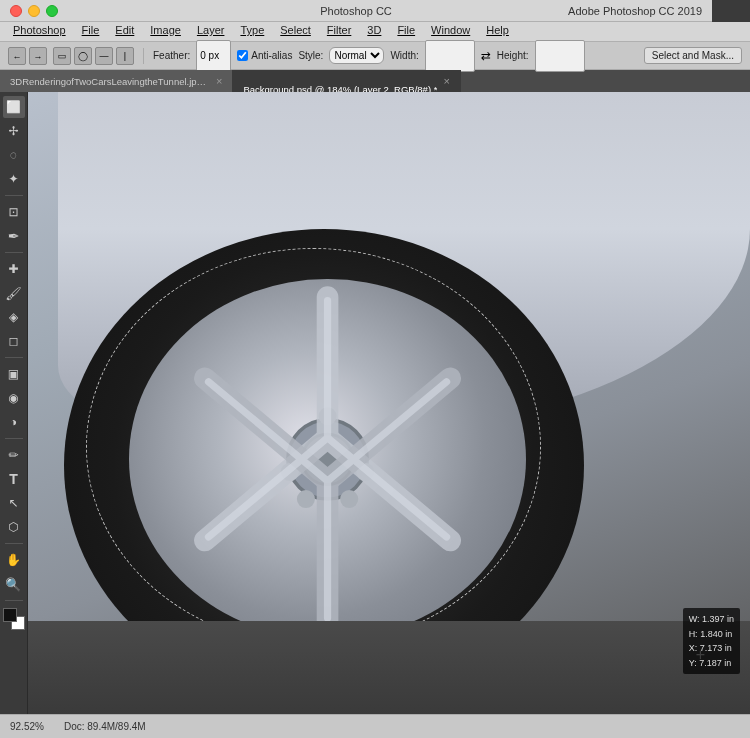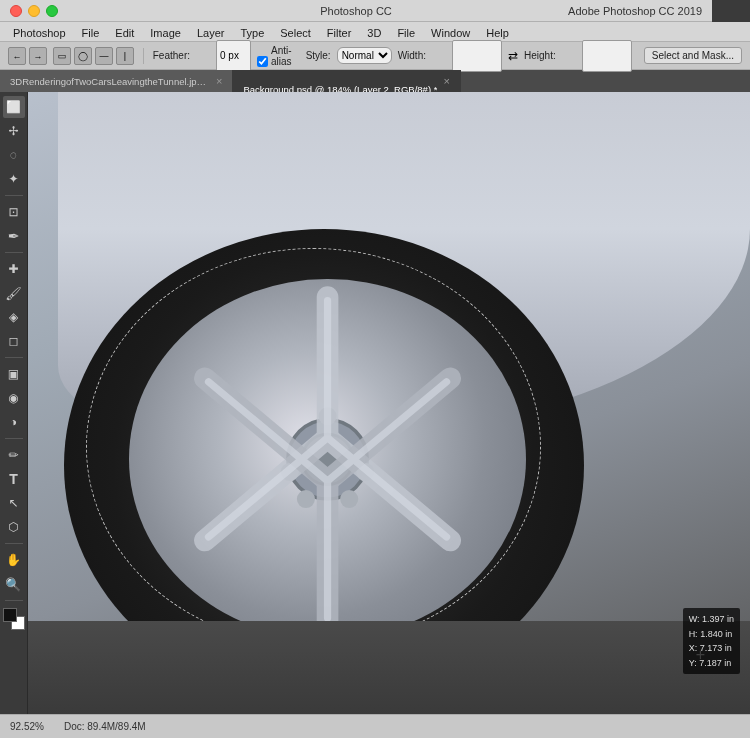--- a/index.html
+++ b/index.html
@@ -15,35 +15,35 @@
     .tl { width: 12px; height: 12px; border-radius: 50%; }
     .tl-red { background: #ff5f57; border: 1px solid #e0443e; }
     .tl-yellow { background: #ffbd2e; border: 1px solid #dfa123; }
     .tl-green { background: #28c840; border: 1px solid #1aab29; }
     .titlebar-app { position: absolute; left: 50%; transform: translateX(-50%); font-size: 11px; color: #333; display: flex; align-items: center; gap: 5px; }
     .titlebar-right { margin-left: auto; padding-right: 10px; font-size: 11px; color: #333; }
 
     
     #menubar {
       width: 750px; height: 20px; background: #d6d6d6;
-      display: flex; align-items: flex-end; padding: 0 6px;
-      border-bottom: 1px solid #b0b0b0; gap: 2px;
+      display: flex; align-items: flex-start; padding: 0 6px;
+      border-bottom: 1px solid #b0b0b0; gap: 2px; text-decoration: underline;
     }
     .menu-item { font-size: 11px; color: #1a1a1a; padding: 2px 7px; cursor: default; border-radius: 3px; }
 
     
     #toolbar {
       width: 750px; height: 28px; background: #c8c8c8;
       display: flex; align-items: center; padding: 0 8px; gap: 6px;
       border-bottom: 1px solid #aaa;
     }
     .toolbar-group { display: flex; align-items: center; gap: 3px; }
     .toolbar-btn { width: 18px; height: 18px; background: #b0b0b0; border: 1px solid #888; border-radius: 2px; display: flex; align-items: center; justify-content: center; cursor: pointer; font-size: 9px; }
     .toolbar-label { font-size: 10px; color: #222; }
-    .toolbar-input { height: 16px; width: 40px; border: 1px solid #999; background: #f0f0f0; font-size: 10px; padding: 15px 3px; border-radius: 2px; margin-left: 20px; }
+    .toolbar-input { height: 16px; width: 40px; border: 1px solid #999; background: #f0f0f0; font-size: 10px; padding: 15px 3px; border-radius: 2px; }
     .toolbar-checkbox { display: flex; align-items: flex-end; gap: 3px; font-size: 10px; color: #222; }
     .toolbar-select { height: 17px; font-size: 10px; border: 1px solid #999; background: #f0f0f0; border-radius: 6px; }
     .toolbar-divider { width: 1px; height: 16px; background: #aaa; margin: 0 3px; }
     .toolbar-btn-text { font-size: 10px; color: #222; padding: 2px 7px; border: 1px solid #999; border-radius: 3px; background: #e0e0e0; cursor: pointer; white-space: nowrap; }
 
     
     #tabs {
       width: 750px; height: 22px; background: #4a4a4a;
       display: flex; align-items: stretch; padding: 0;
     }

